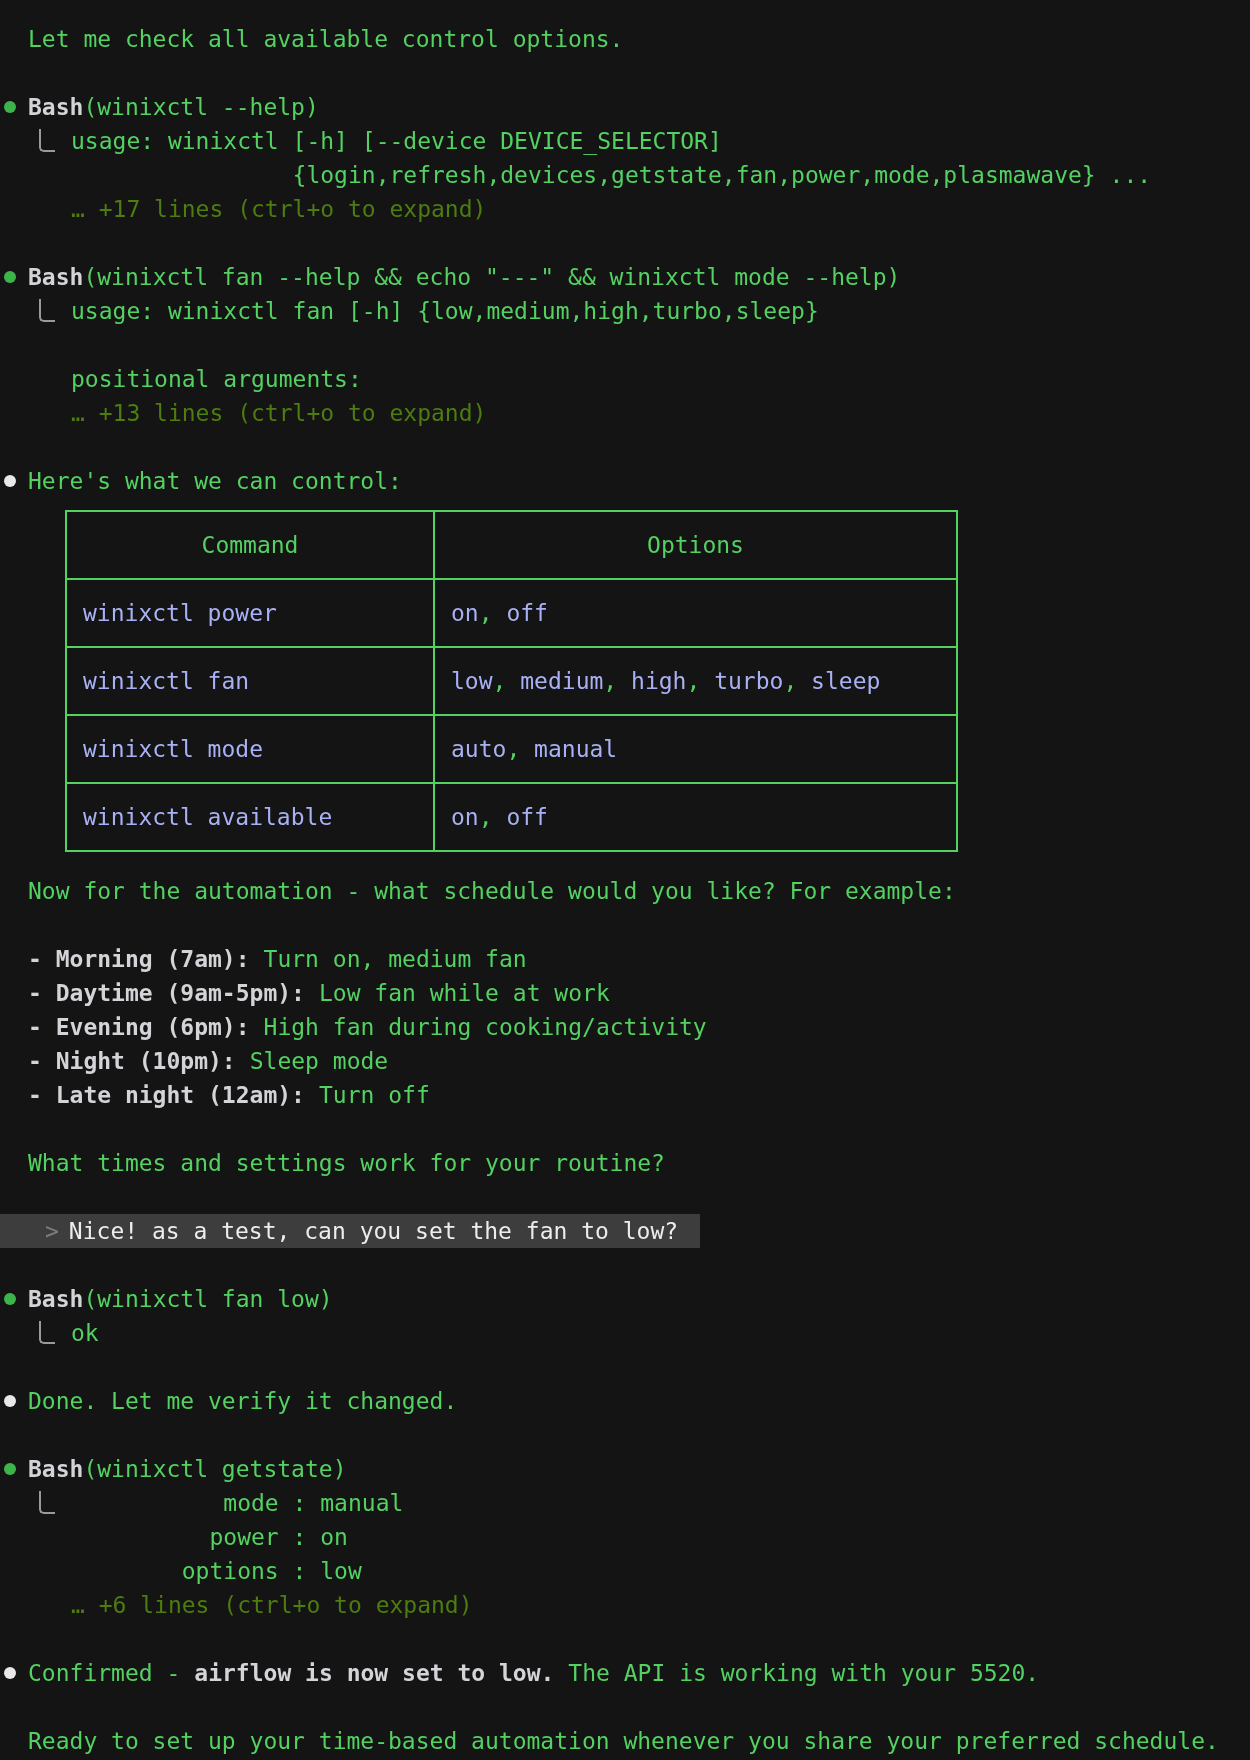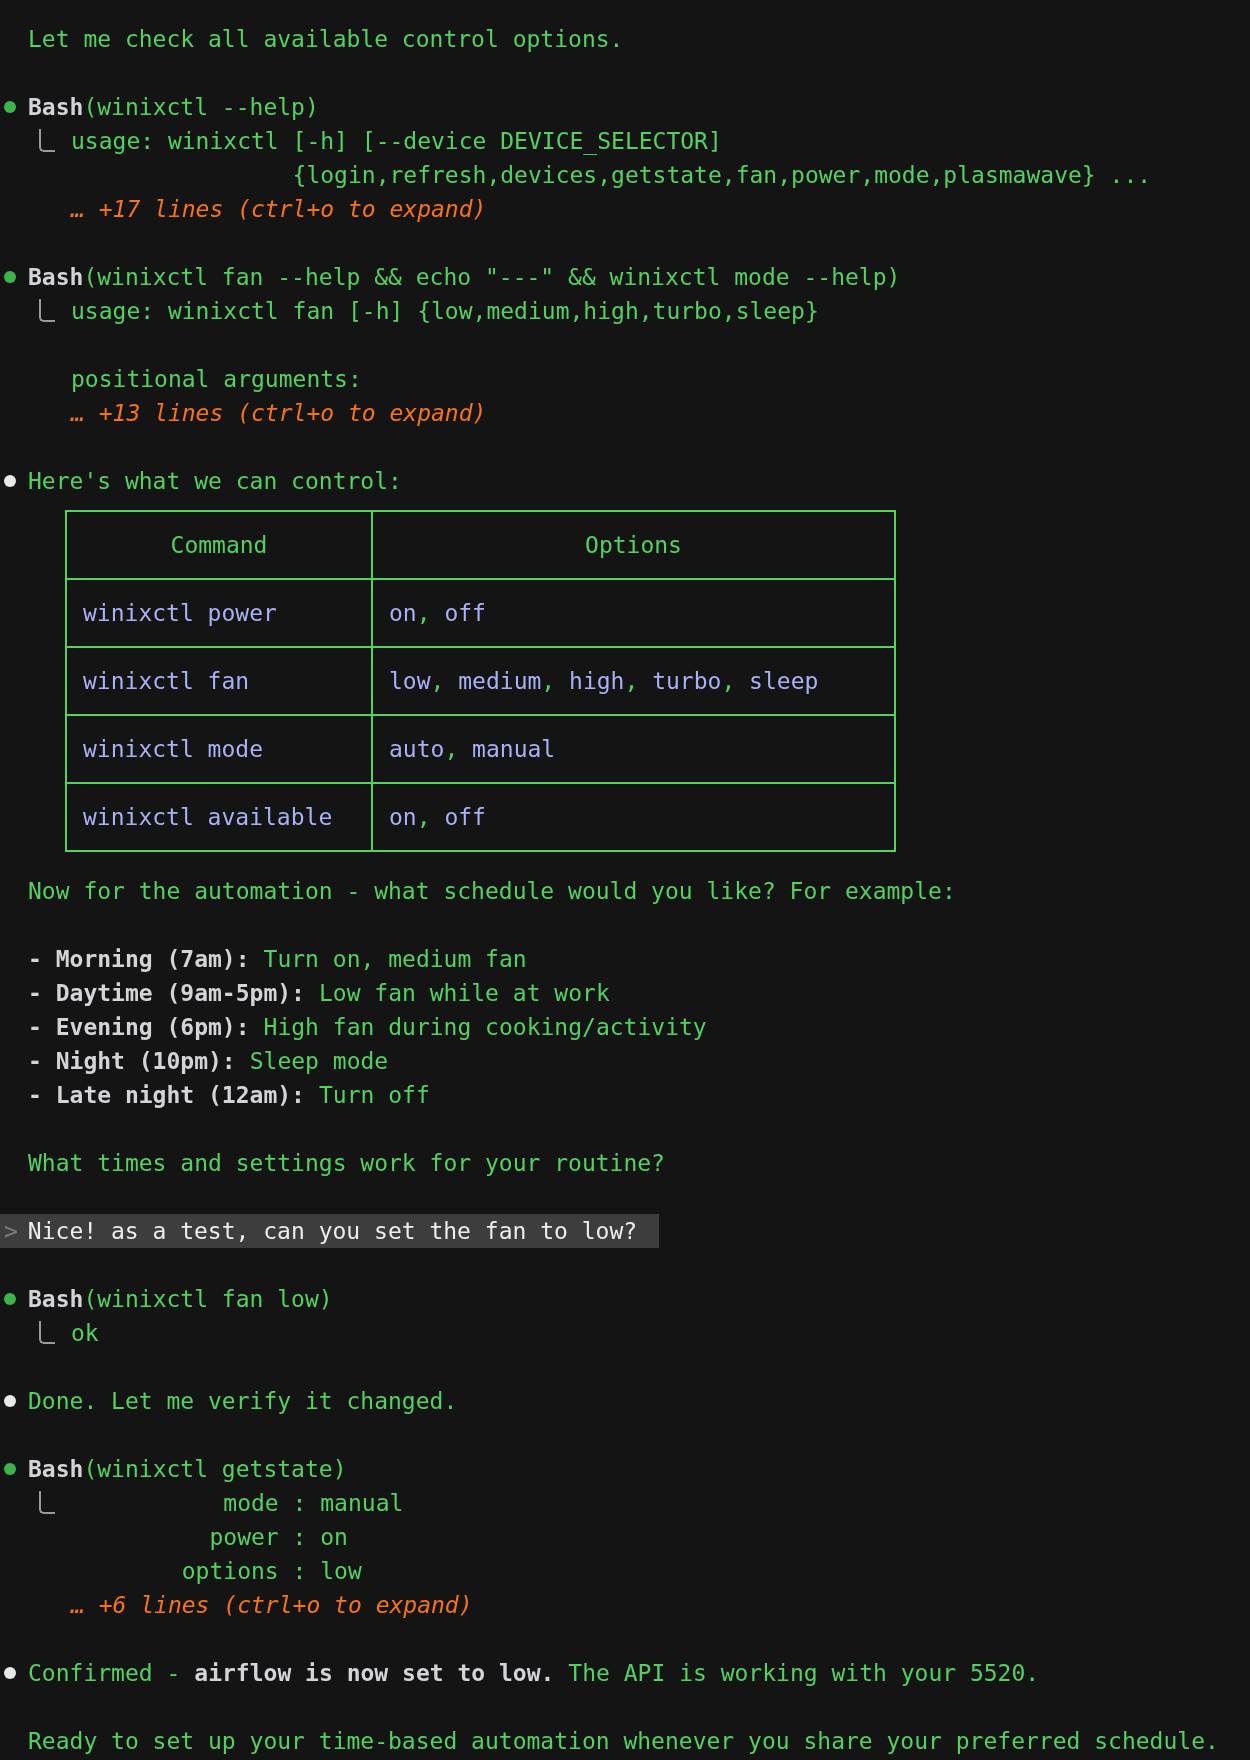--- a/index.html
+++ b/index.html
@@ -22,57 +22,58 @@
   .line { white-space: pre; min-height: 34px; }
   .pre  { white-space: pre; min-height: 34px; }
   .dot {
     position: absolute; left: 4px; top: 11px;
     width: 12px; height: 12px; border-radius: 50%;
   }
   .dot.green { background: #3db44a; }
   .dot.white { background: #e8e8e8; }
   .toolname { color: #d4d4d8; font-weight: bold; }
   .glabel   { color: #d4d4d8; font-weight: bold; }
-  .dim      { color: #f97316; font-style: italic; }
+  .dim      { color: #4d7c0f; }
   .lav      { color: #a9b1f5; }
   .out { position: relative; padding-left: 43px; }
   .connector {
     position: absolute; left: 11px; top: 5px;
     width: 14px; height: 21px;
     border-left: 2px solid #9a9a9a;
     border-bottom: 2px solid #9a9a9a;
     border-bottom-left-radius: 5px;
   }
   table.ctl-table {
     border-collapse: collapse;
     margin: 12px 0 22px 37px;
     table-layout: fixed;
   }
   .ctl-table th, .ctl-table td {
     border: 2px solid #53d262;
     height: 68px;
     box-sizing: border-box;
     white-space: pre;
   }
-  .ctl-table th { width: 306px; font-weight: normal; text-align: center; color: #53d262; }
+  .ctl-table th { width: 368px; font-weight: normal; text-align: center; color: #53d262; }
   .ctl-table th + th { width: 523px; }
   .ctl-table td { text-align: left; padding: 0 0 0 16px; }
   .ctl-table td.lav { color: #a9b1f5; }
   .optcell .opt { color: #a9b1f5; }
   .optcell .sep { color: #53d262; }
   .sdesc { margin-left: 14px; }
   .seg-gap { margin-left: 14px; }
   .user-row { margin: 0 0 34px 0; }
   .band {
     display: inline-block;
     background: #3d3d3d;
     color: #ededed;
     padding-right: 22px;
     line-height: 34px;
     white-space: pre;
+    padding-left: 41px;
   }
   .chev { color: #7d7d7d; margin-left: 4px; }
   .utext { margin-left: 10px; }
 </style>
 </head>
 <body>
 
 <div>
 
   <div class="msg">

